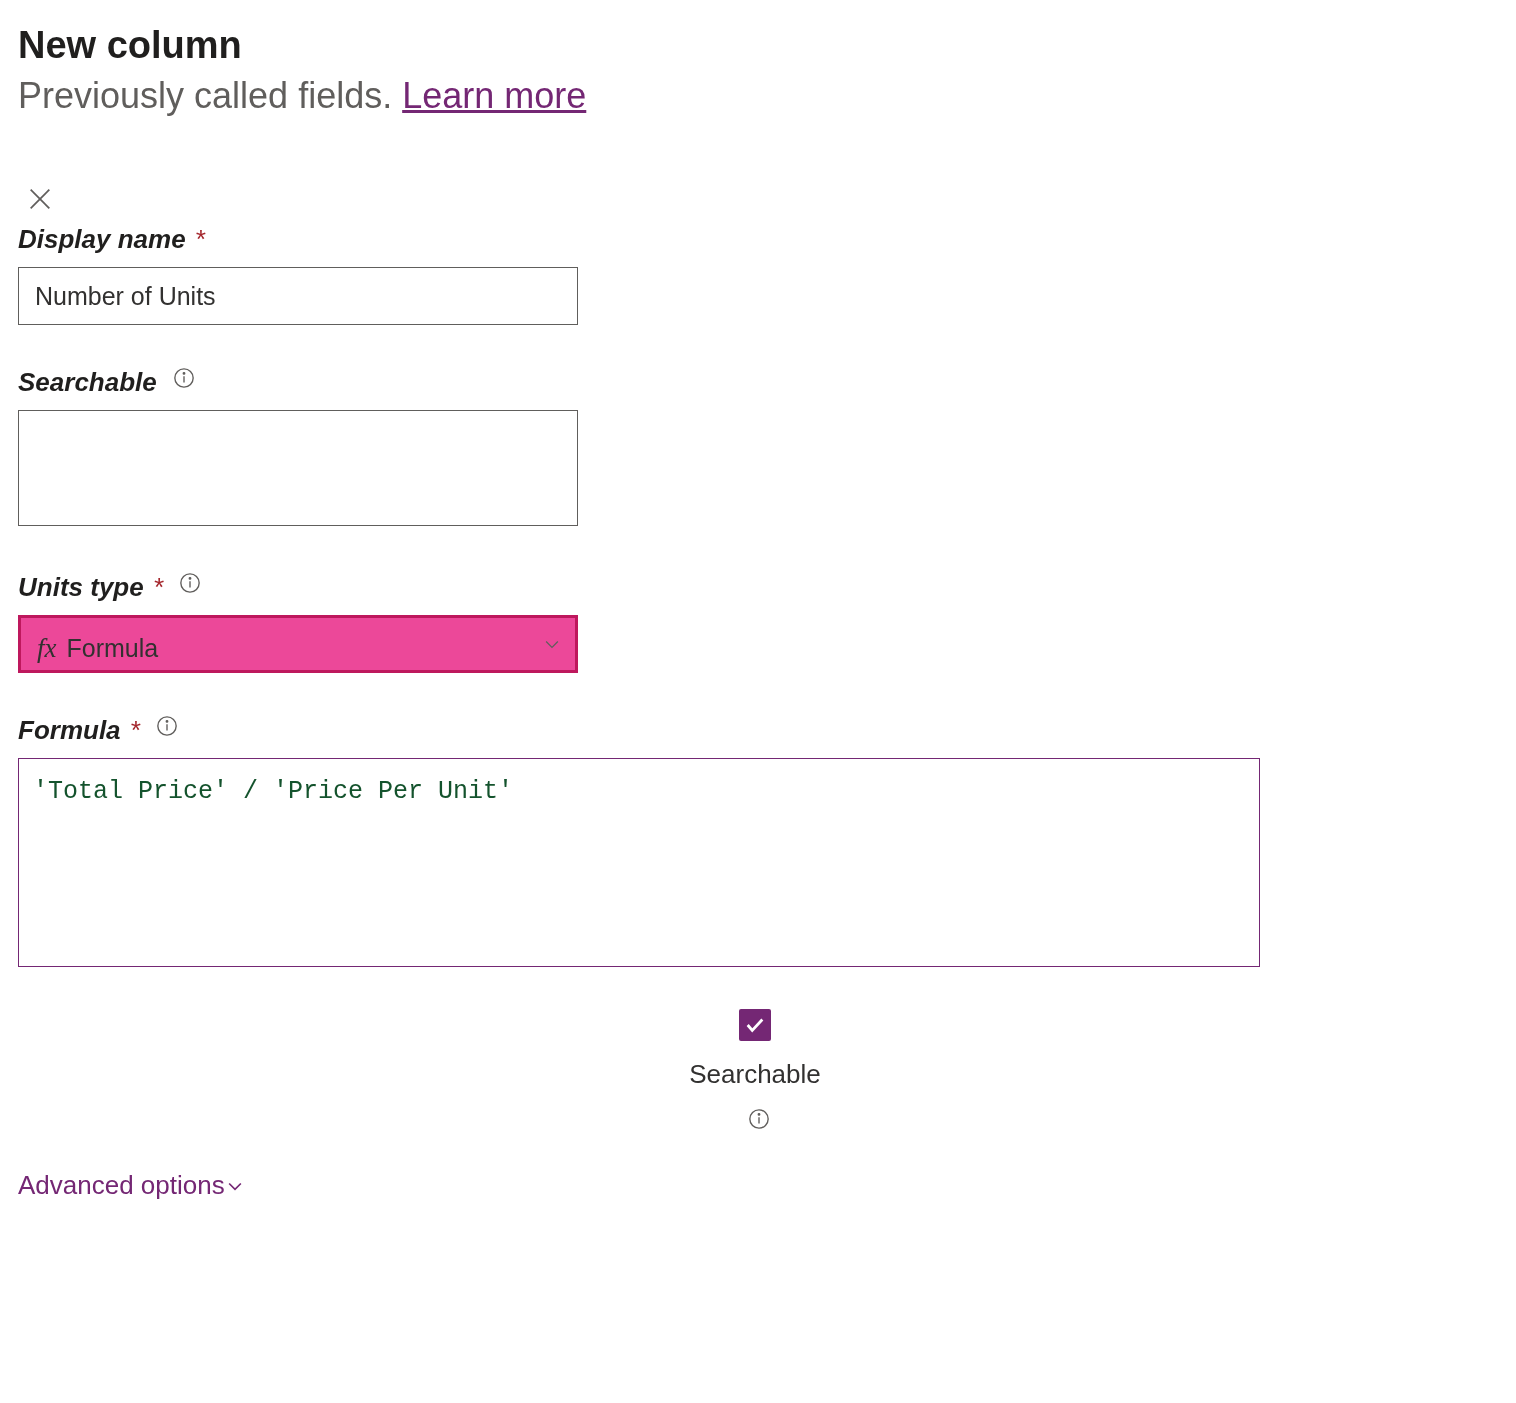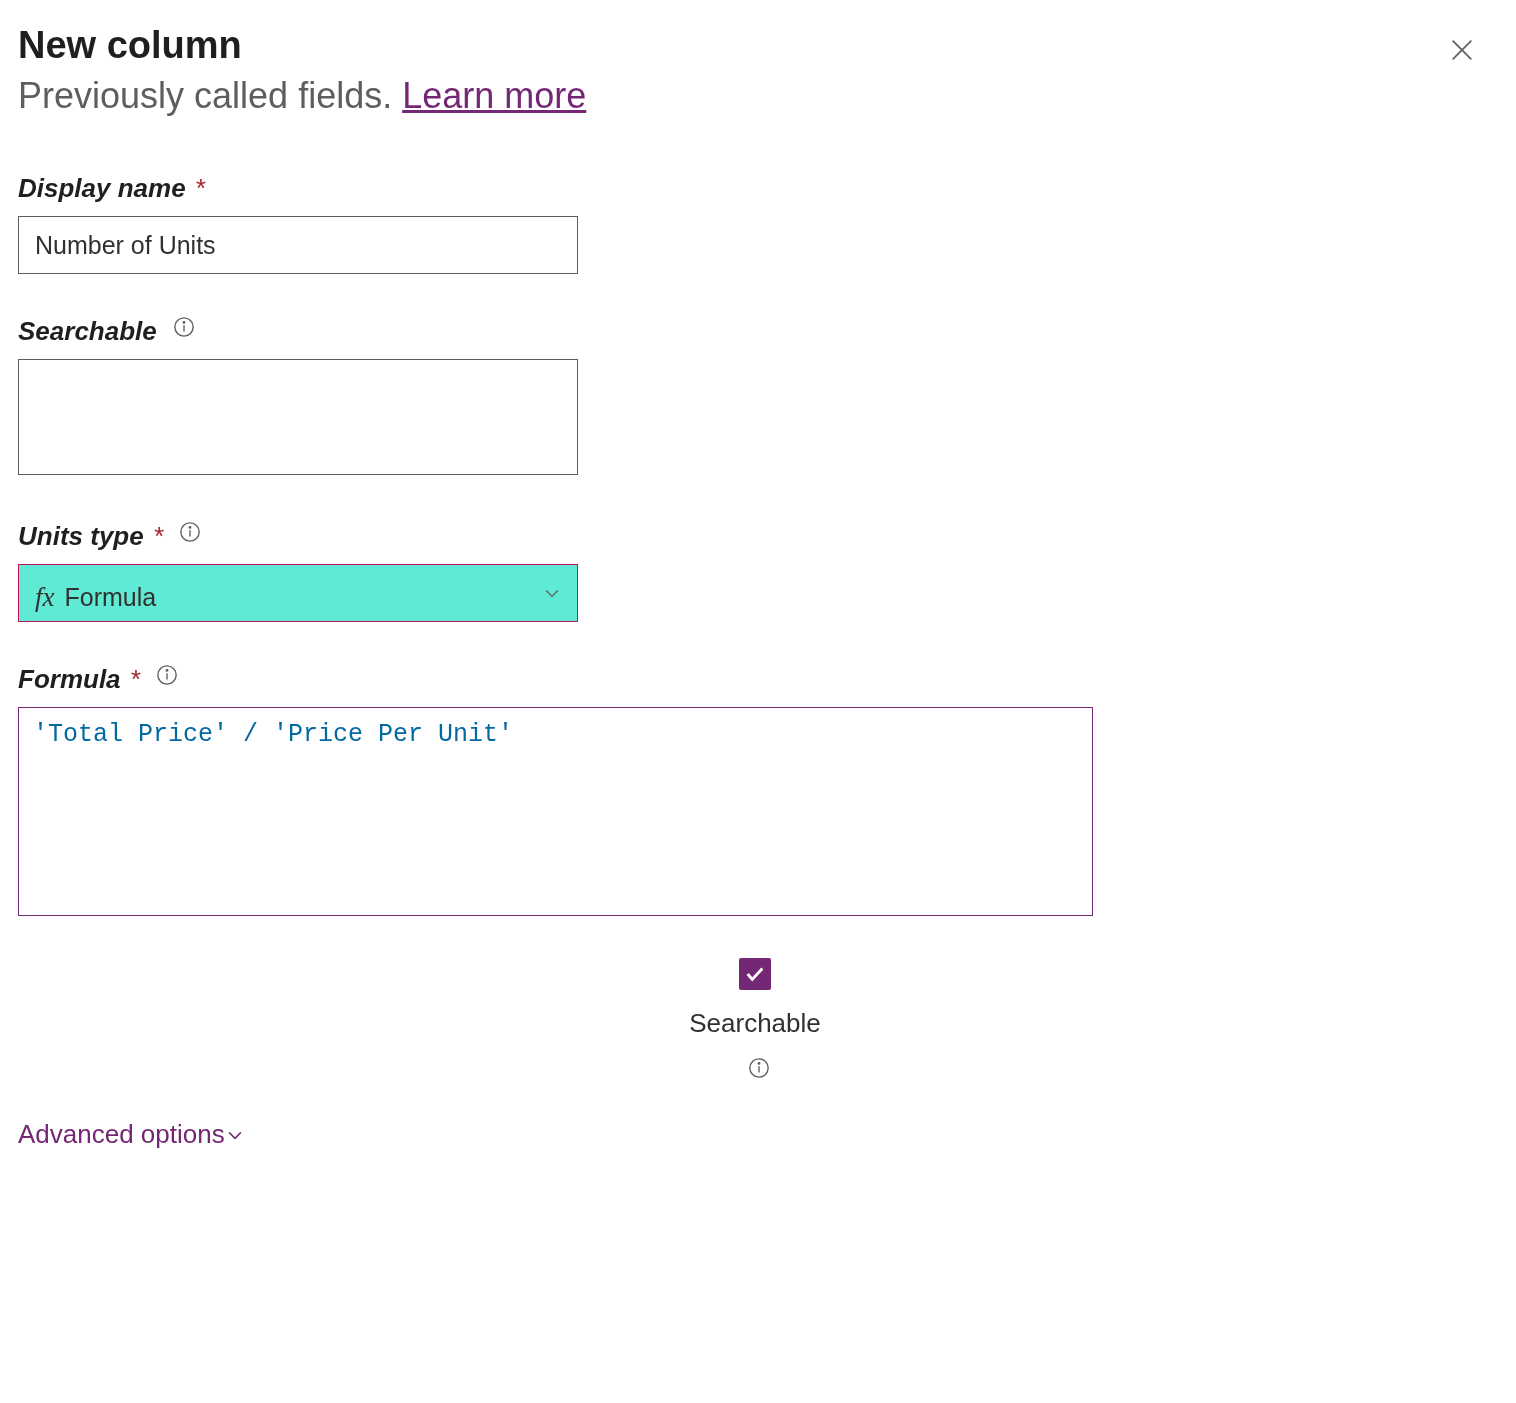--- a/index.html
+++ b/index.html
@@ -11,20 +11,21 @@
       font-family: 'Segoe UI', Tahoma, Geneva, Verdana, sans-serif;
       background: #ffffff;
       padding: 24px 24px 24px 18px;
       color: #323130;
       width: 1516px;
     }
     .header-row {
       display: flex;
       justify-content: space-between;
       align-items: flex-start;
+      flex-direction: column;
     }
     .page-title {
       font-size: 38px;
       font-weight: 600;
       color: #201f1e;
       margin-bottom: 8px;
     }
     .subtitle {
       font-size: 36px;
       color: #605e5c;
@@ -91,22 +92,22 @@
     }
     .select-wrapper {
       position: relative;
       width: 560px;
     }
     .select-input {
       width: 100%;
       height: 58px;
       padding: 20px 48px 12px 16px;
       font-size: 25px;
-      border: 1px solid #be185d;
-      background: #5eead4;
+      border: 3px solid #be185d;
+      background: #ec4899;
       display: flex;
       align-items: center;
       cursor: pointer;
       gap: 10px;
     }
     .select-fx {
       font-style: italic;
       font-family: 'Times New Roman', serif;
       font-size: 27px;
       color: #323130;
@@ -117,28 +118,28 @@
     .select-chevron {
       position: absolute;
       right: 16px;
       top: 50%;
       transform: translateY(-50%);
       width: 20px;
       height: 20px;
       color: #605e5c;
     }
     .formula-input {
-      width: 1075px;
+      width: 1242px;
       height: 209px;
-      padding: 12px 14px;
+      padding: 18px 14px;
       font-size: 25px;
       font-family: 'Consolas', 'Courier New', monospace;
       border: 1px solid #742774;
       background: #ffffff;
-      color: #0369a1;
+      color: #14532d;
       resize: none;
       overflow-y: scroll;
     }
     .checkbox-row {
       display: flex;
       align-items: center;
       gap: 18px;
       margin-bottom: 40px;
       margin-top: -4px;
       flex-direction: column;

